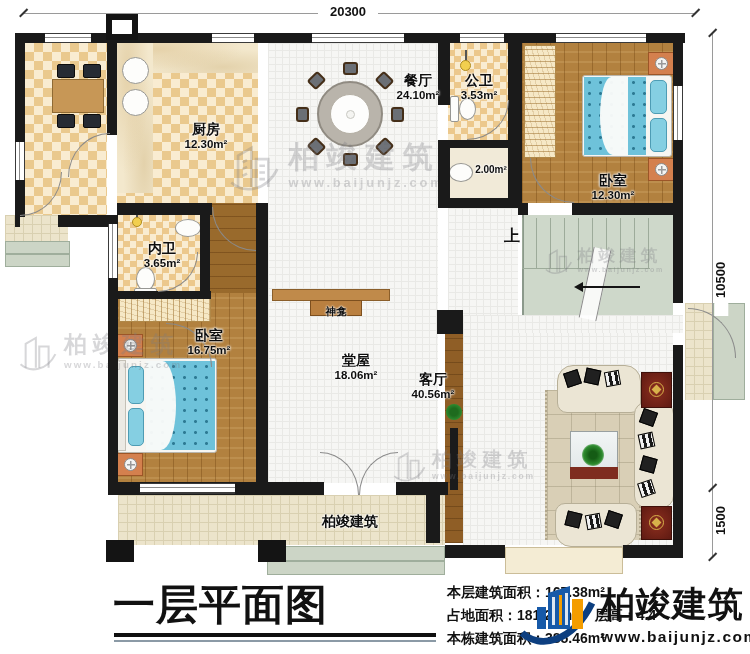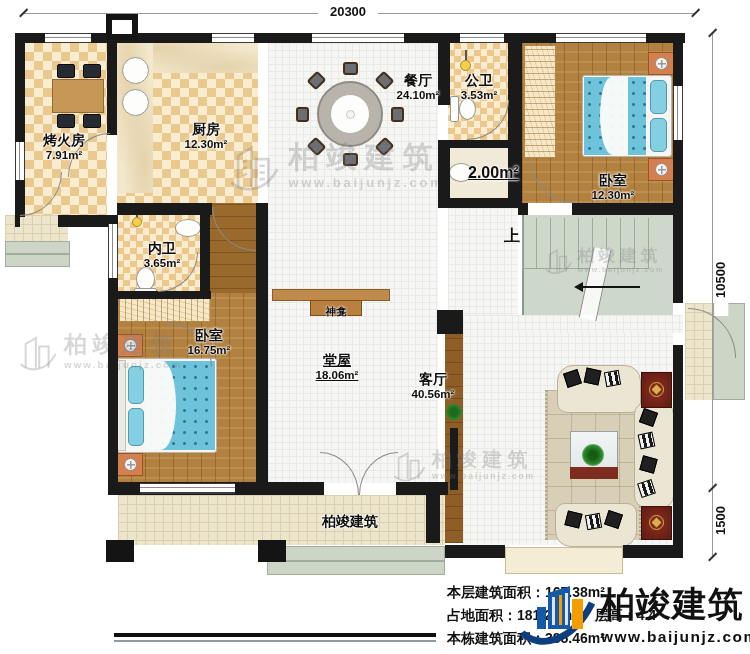--- a/index.html
+++ b/index.html
@@ -266,52 +266,48 @@
   <div class="abs arc br" style="left:20px;top:172px;width:42px;height:44px;"></div>
   <div class="abs arc bl" style="left:212px;top:207px;width:44px;height:44px;"></div>
   <div class="abs arc br" style="left:158px;top:252px;width:40px;height:40px;"></div>
   <div class="abs arc tr" style="left:166px;top:323px;width:46px;height:44px;"></div>
   <div class="abs arc br" style="left:467px;top:100px;width:42px;height:40px;"></div>
   <div class="abs arc bl" style="left:530px;top:158px;width:44px;height:45px;"></div>
   <div class="abs arc tr" style="left:688px;top:308px;width:48px;height:50px;"></div>
   <div class="abs arc tr" style="left:320px;top:452px;width:39px;height:43px;"></div>
   <div class="abs arc tl" style="left:359px;top:452px;width:39px;height:43px;"></div>
 
-  <div class="abs rlabel" style="left:28px;top:133px;width:72px;">
-    <span class="rname">烤火房</span>
-    <span class="rarea">7.91m²</span>
-  </div>
   <div class="abs rlabel" style="left:176px;top:122px;width:60px;">
     <span class="rname">厨房</span>
     <span class="rarea">12.30m²</span>
   </div>
   <div class="abs rlabel" style="left:388px;top:73px;width:60px;">
     <span class="rname">餐厅</span>
     <span class="rarea">24.10m²</span>
   </div>
   <div class="abs rlabel" style="left:453px;top:73px;width:52px;">
     <span class="rname">公卫</span>
     <span class="rarea">3.53m²</span>
   </div>
   <div class="abs rlabel" style="left:468px;top:164px;width:46px;">
-    <span class="rarea" style="font-size:16px;text-decoration:underline;">2.00m²</span>
+    <span class="rarea" style="font-size:10px;">2.00m²</span>
   </div>
   <div class="abs rlabel" style="left:580px;top:173px;width:66px;">
     <span class="rname">卧室</span>
     <span class="rarea">12.30m²</span>
   </div>
   <div class="abs rlabel" style="left:134px;top:241px;width:56px;">
     <span class="rname">内卫</span>
     <span class="rarea">3.65m²</span>
   </div>
   <div class="abs rlabel" style="left:178px;top:328px;width:62px;">
     <span class="rname">卧室</span>
     <span class="rarea">16.75m²</span>
   </div>
-  <div class="abs rlabel" style="left:306px;top:353px;width:62px;text-decoration:underline;">
+  <div class="abs rlabel" style="left:325px;top:353px;width:62px;">
     <span class="rname">堂屋</span>
     <span class="rarea">18.06m²</span>
   </div>
   <div class="abs rlabel" style="left:404px;top:372px;width:58px;">
     <span class="rname">客厅</span>
     <span class="rarea">40.56m²</span>
   </div>
   <div class="abs rlabel" style="left:310px;top:514px;width:80px;">
     <span class="rname">柏竣建筑</span>
   </div>
@@ -366,20 +362,21 @@
   <div class="abs tick" style="left:18px;top:12px;"></div>
   <div class="abs tick" style="left:690px;top:12px;"></div>
   <div class="abs dimtext" style="left:318px;top:5px;width:60px;text-align:center;">20300</div>
   <div class="abs dimline-v" style="left:712px;top:33px;width:0;height:525px;"></div>
   <div class="abs tick" style="left:707px;top:32px;"></div>
   <div class="abs tick" style="left:707px;top:487px;"></div>
   <div class="abs tick" style="left:707px;top:556px;"></div>
   <div class="abs dimtext vert" style="left:714px;top:244px;height:72px;text-align:center;">10500</div>
   <div class="abs dimtext vert" style="left:714px;top:496px;height:50px;text-align:center;">1500</div>
 
+  <div class="abs f-title" style="left:113px;top:584px;">一层平面图</div>
   <div class="abs f-underline1" style="left:114px;top:633px;width:322px;height:4px;"></div>
   <div class="abs f-underline2" style="left:114px;top:640px;width:322px;height:2px;"></div>
   <div class="abs f-stats" style="left:447px;top:581px;">
     <div>本层建筑面积：167.38m²</div>
     <div>
       <span>占地面积：181.28m²</span>
       <span style="margin-left:14px;">层高：4.4</span>
     </div>
     <div>本栋建筑面积：385.46m²</div>
   </div>

